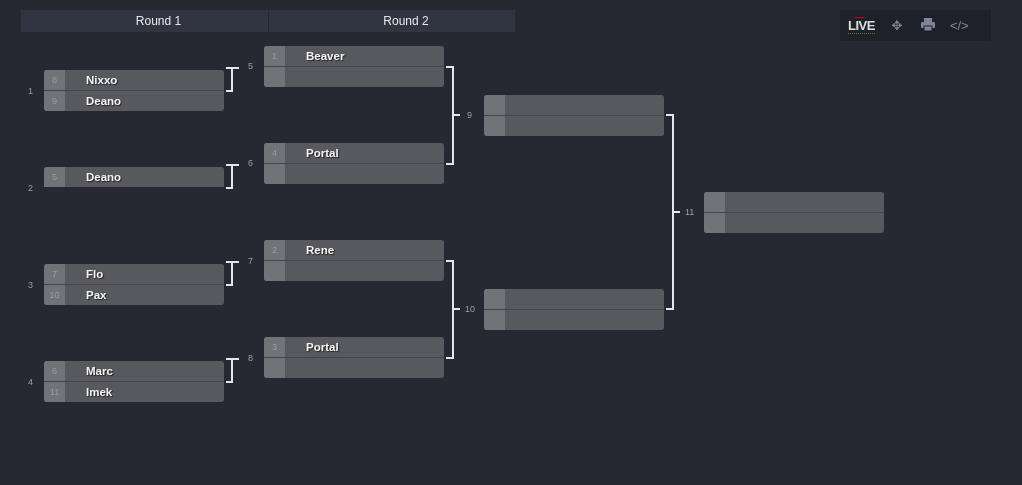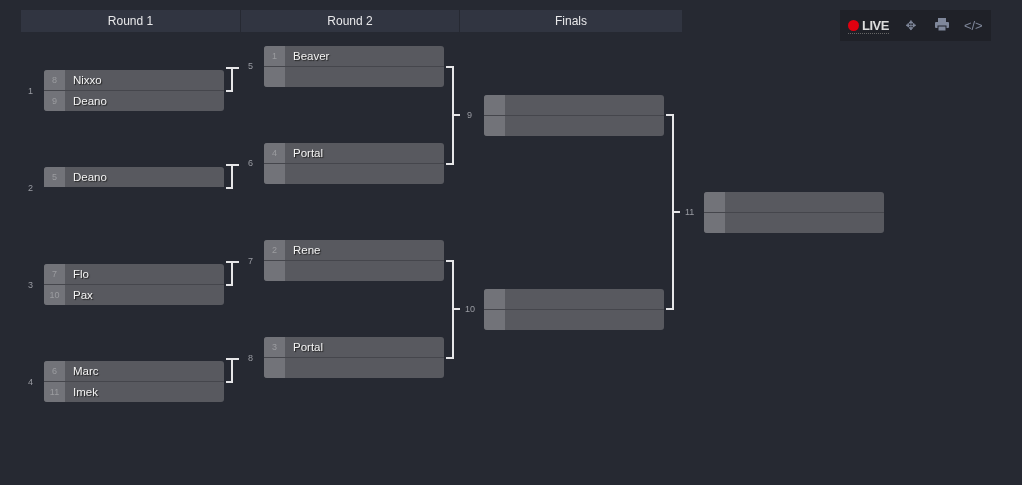--- a/index.html
+++ b/index.html
@@ -1,43 +1,42 @@
 <!DOCTYPE html>
 <html><head>
 <meta charset="utf-8">
 <style>
   html, body { margin:0; padding:0; }
   body { width:1022px; height:485px; background:#262932; position:relative; overflow:hidden;
          font-family:"Liberation Sans", sans-serif; color:#fff; }
   .header { position:absolute; top:10px; left:21px; width:880px; height:22px; display:flex; }
   .round-head { height:22px; background:#313541; color:#e8e8ea; font-size:12px; text-align:center;
-                line-height:22px; margin-right:1px; }
+                line-height:22px; margin-right:1px;padding-left:28px; }
   .toolbar { position:absolute; top:10px; left:840px; width:151px; height:31px; background:#1f2128;
              display:flex; align-items:center; }
-  .live { display:flex; align-items:center; margin-left:8px; border-bottom:1px dotted #666; height:16px; }
+  .live { display:flex; align-items:center; margin-left:8px; border-bottom:1px dotted #666; height:16px;flex-direction:column; }
   .live-dot { width:11px; height:11px; border-radius:50%; background:#e0000f; margin-right:3px; }
   .live-text { color:#ddd; font-size:13px; font-weight:bold; letter-spacing:-0.5px; }
   .tb-icon { color:#7f879a; margin-left:13px; font-size:13px; width:18px; text-align:center; }
   .match { position:absolute; width:180px; height:41px; border-radius:3px; overflow:hidden; }
   .slot { height:20px; display:flex; background:#58595f; }
   .slot + .slot { border-top:1px solid #45464c; }
   .seed { width:21px; background:#727379; color:#9b9ca0; font-size:9px; text-align:center; line-height:20px; }
-  .name { padding-left:8px; line-height:20px; font-size:11.5px; font-weight:normal; color:#f3f3f3;
+  .name { padding-left:21px; line-height:20px; font-size:11.5px; font-weight:bold; color:#f3f3f3;
           text-shadow:1px 1px 1px #222; }
   .mnum { position:absolute; color:#9a9ca3; font-size:9px; }
   .conn { position:absolute; border:2px solid #e6e6e8; border-left:none; }
   .stub { position:absolute; height:2px; background:#e6e6e8; width:6px; }
 </style>
 </head>
 <body>
 
 <div class="header">
   <div class="round-head" style="width:219px">Round 1</div>
   <div class="round-head" style="width:218px">Round 2</div>
-  <div class="round-head" style="width:222px">Finals</div>
 </div>
 
 <div class="toolbar">
   <div class="live">
     <span class="live-dot"></span>
     <span class="live-text">LIVE</span>
   </div>
   <span class="tb-icon">✥</span>
   <span class="tb-icon">
     <svg width="14" height="13" viewBox="0 0 14 13">

